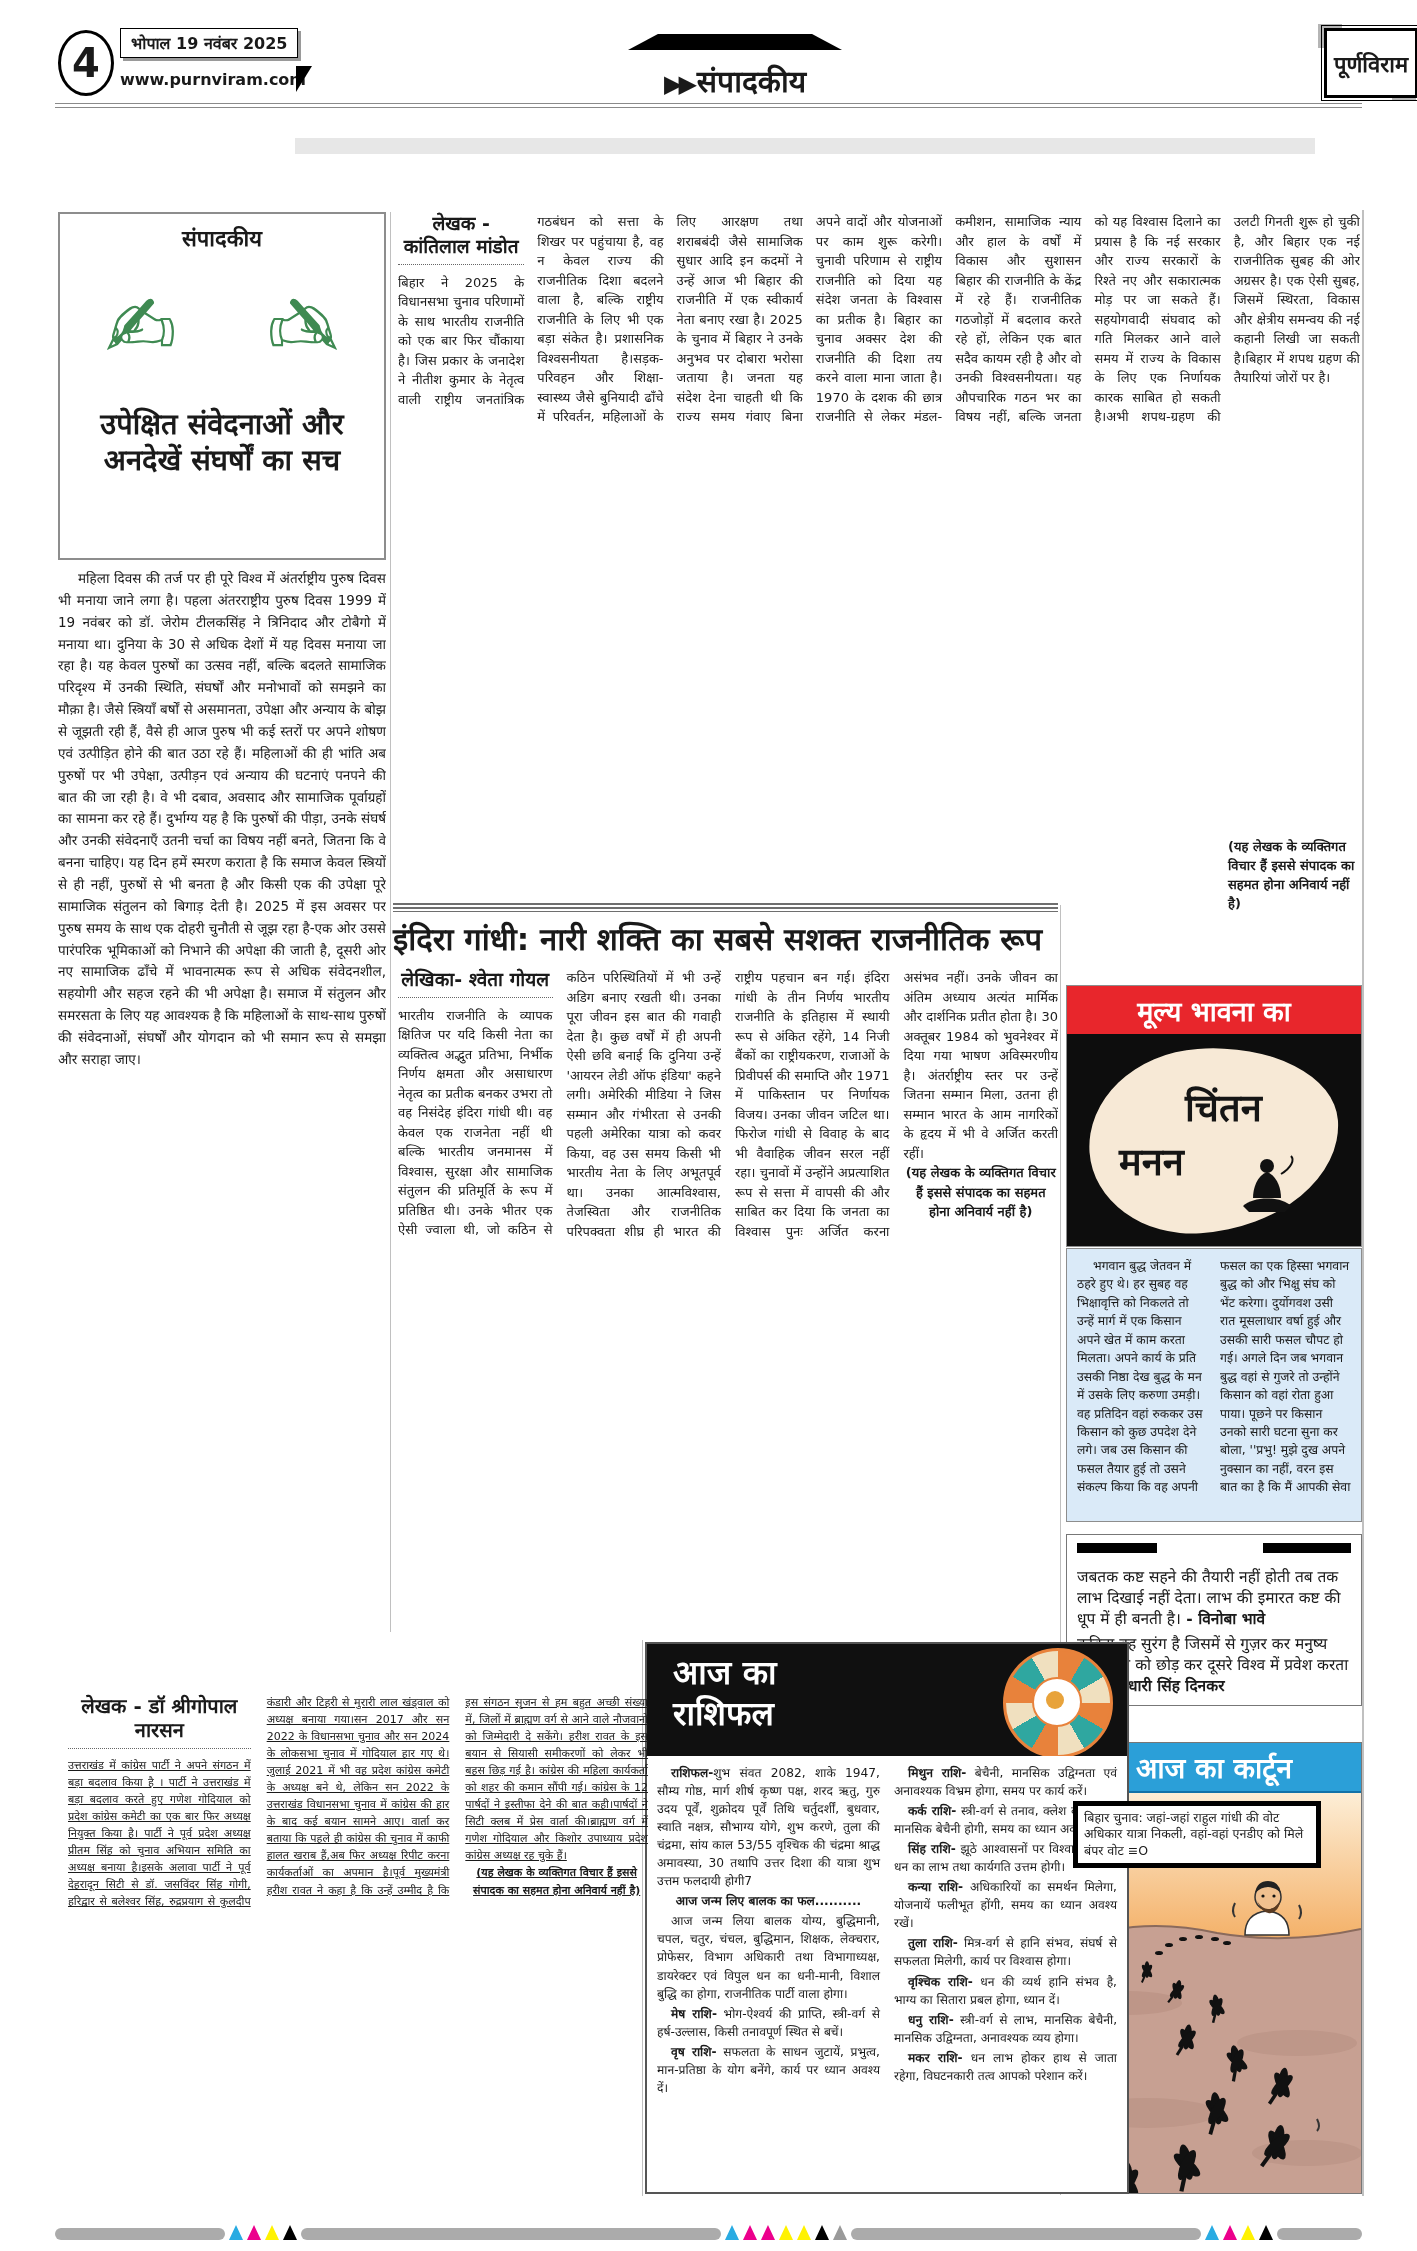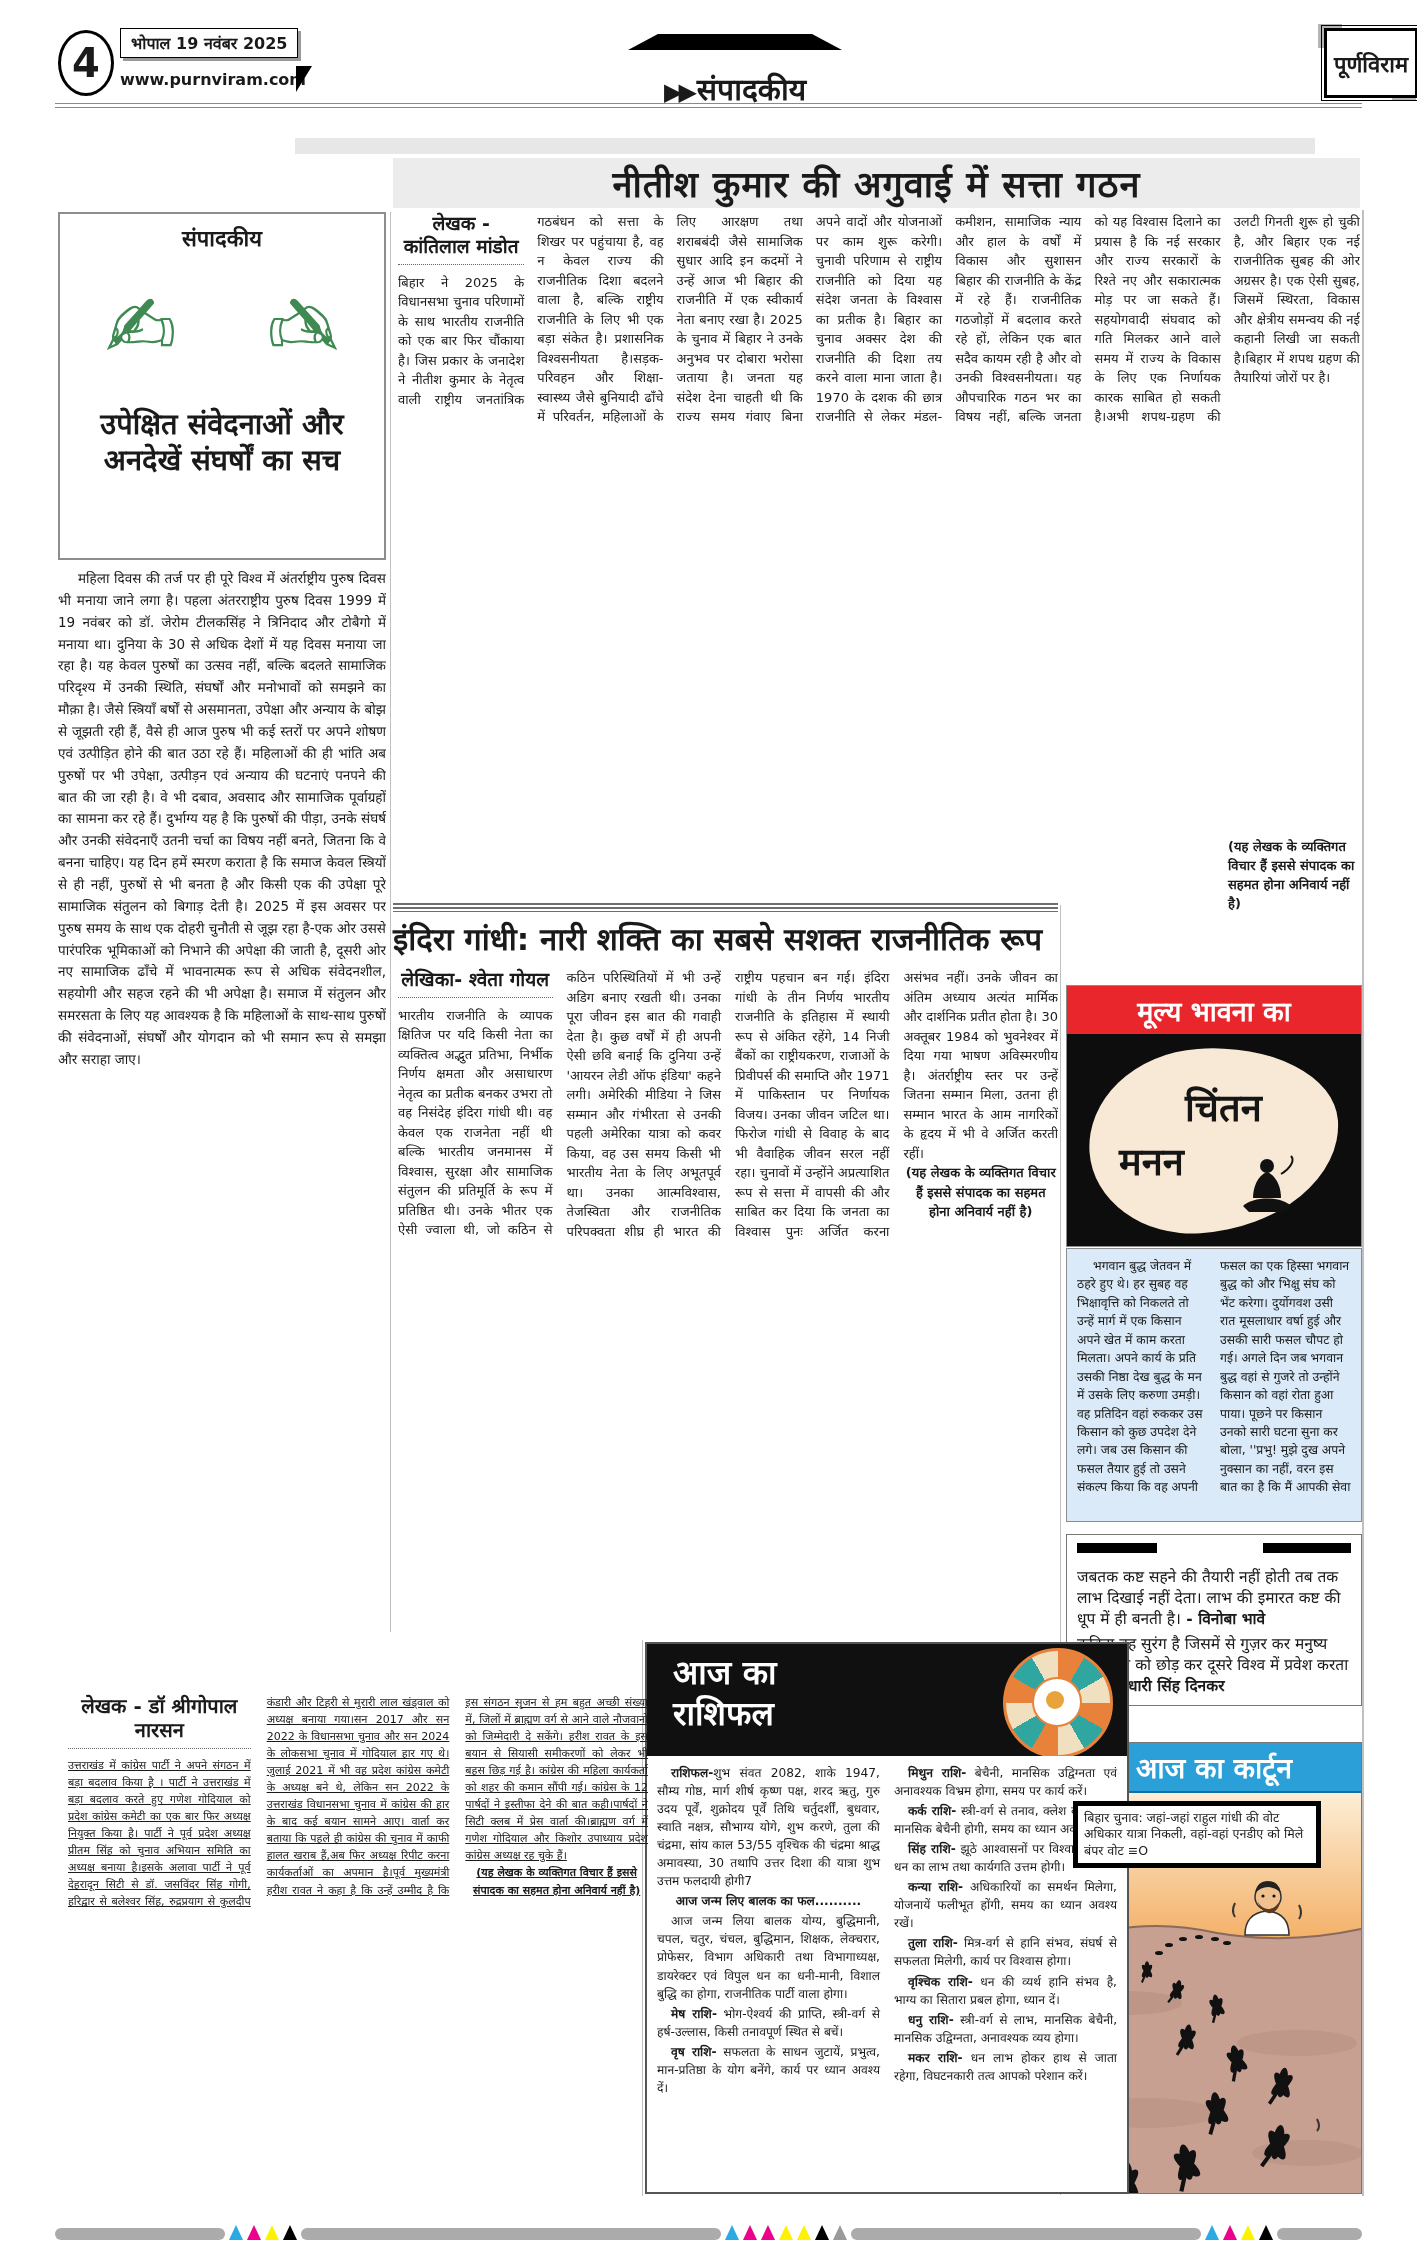--- a/index.html
+++ b/index.html
@@ -14,21 +14,21 @@
   .page-badge{top:26px;left:58px;width:260px;height:74px;}
   .page-num{position:absolute;left:0;top:4px;width:50px;height:60px;border:3px solid #000;
             border-radius:50%;font-size:40px;font-weight:bold;display:flex;align-items:center;justify-content:center;}
   .date-box{position:absolute;left:62px;top:2px;padding:3px 10px;border:1px solid #000;
             box-shadow:3px 3px 0 #9a9a9a;font-weight:bold;font-size:16px;white-space:nowrap;background:#fff;}
   .site{position:absolute;left:62px;top:44px;font-weight:bold;font-size:16px;white-space:nowrap;}
   .site-wedge{position:absolute;left:238px;top:40px;width:0;height:0;
               border-top:26px solid #000;border-right:16px solid transparent;}
   .section-badge{top:34px;left:628px;width:214px;height:66px;background:#fff;text-align:center;}
   .roof{width:214px;height:16px;background:#000;clip-path:polygon(0 100%,14% 0,86% 0,100% 100%);}
-  .section-label{font-size:30px;font-weight:bold;margin-top:18px;}
+  .section-label{font-size:30px;font-weight:bold;margin-top:10px;}
   .chev{letter-spacing:-4px;margin-right:4px;font-size:24px;}
   .masthead{top:28px;left:1324px;width:88px;height:64px;border:3px solid #000;outline:1px solid #000;
             outline-offset:2px;background:#fff;display:flex;align-items:center;justify-content:center;
             font-size:22px;font-weight:bold;z-index:2;}
   .mast-sh1{top:24px;left:1318px;width:24px;height:24px;background:#b5b5b5;}
   .mast-sh2{top:78px;left:1392px;width:24px;height:22px;background:#b5b5b5;}
   
   .main-headline{top:158px;left:393px;width:967px;height:50px;background:#ececec;
                  display:flex;align-items:center;justify-content:center;
                  font-size:36px;font-weight:bold;letter-spacing:1px;}
@@ -136,21 +136,20 @@
   </div>
   <div class="abs section-badge">
     <div class="roof"></div>
     <div class="section-label"><span class="chev">▶▶</span><span>संपादकीय</span></div>
   </div>
   <div class="abs mast-sh1"></div>
   <div class="abs mast-sh2"></div>
   <div class="abs masthead">पूर्णविराम</div>
   <div class="abs hdr-rule"></div>
 
-  <div class="abs main-headline">नीतीश कुमार की अगुवाई में सत्ता गठन</div>
 
   <div class="abs vrule r-left"></div>
   <div class="abs vrule r-mid"></div>
   <div class="abs vrule r-bot"></div>
   <div class="abs vrule r-right"></div>
 
   <div class="abs editorial-box">
     <div class="ed-label">संपादकीय</div>
     <div class="hands">
       <span>✍</span>

